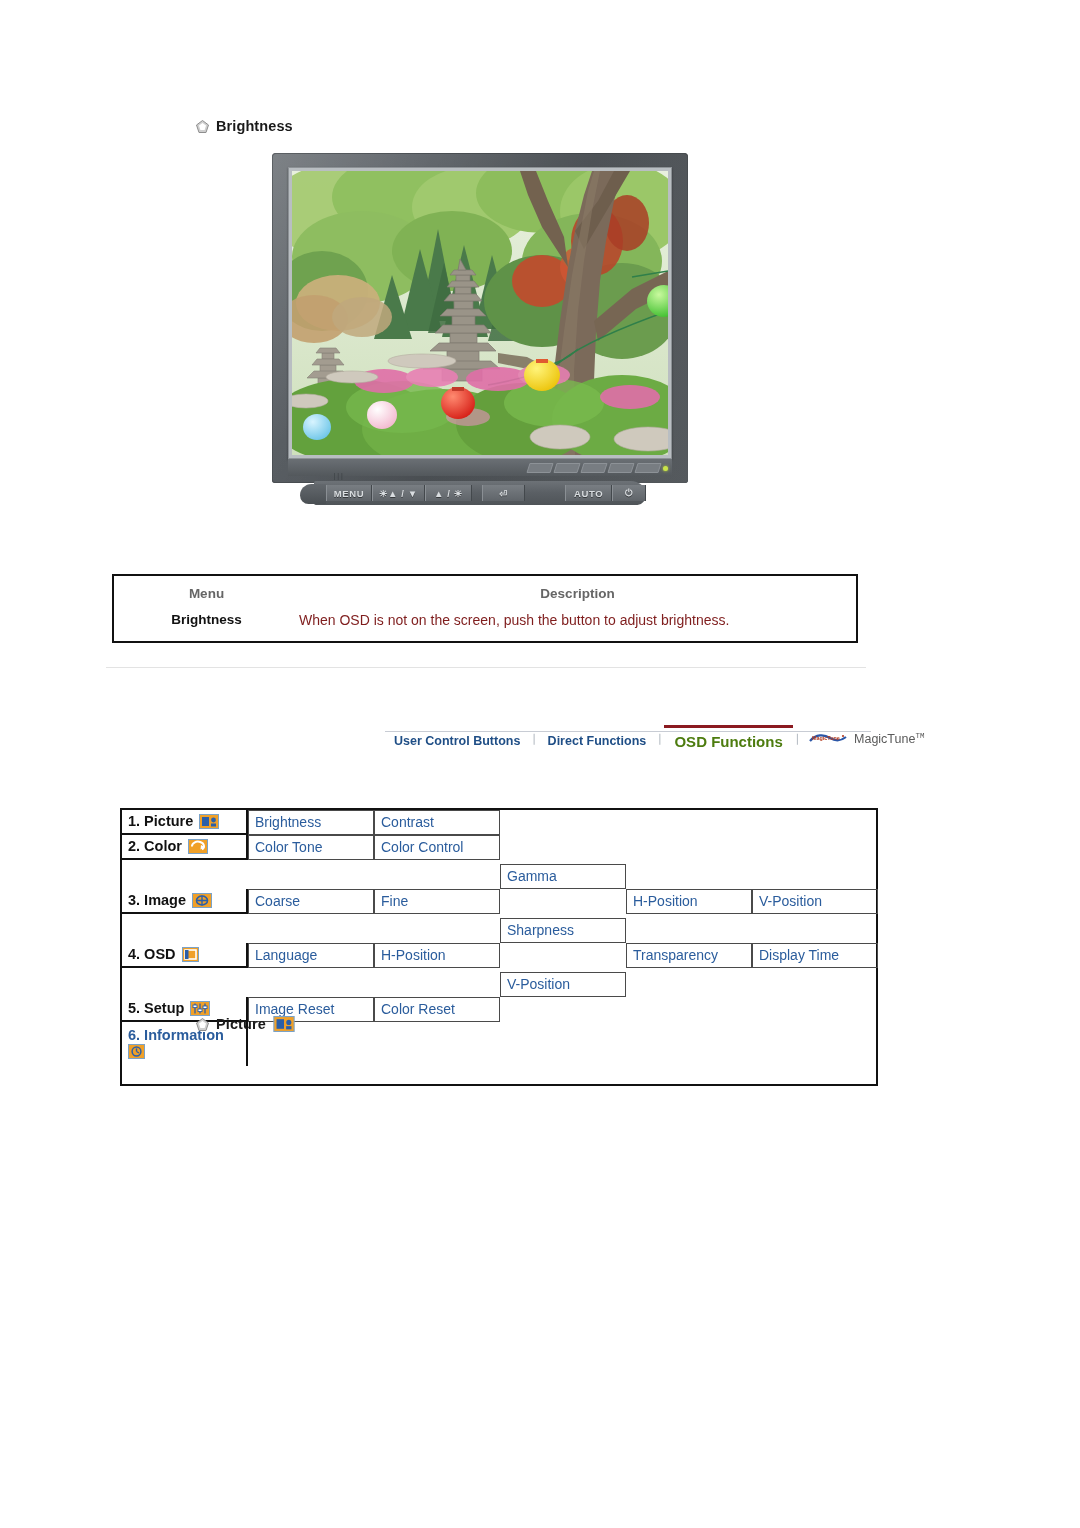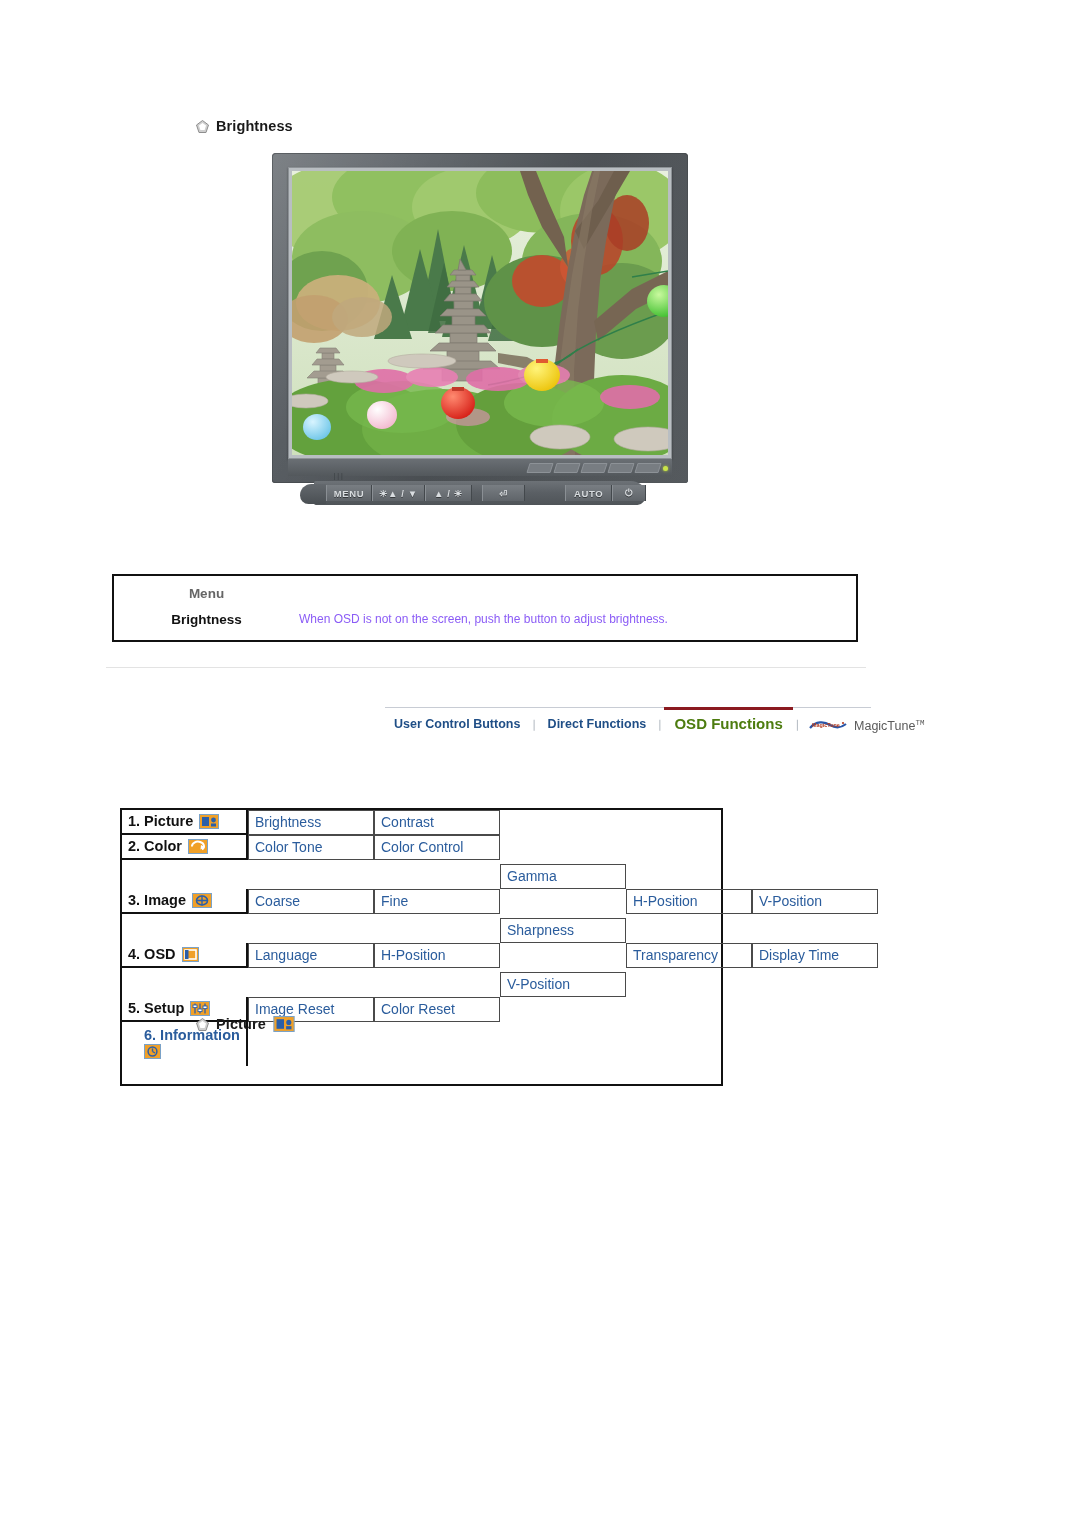--- a/index.html
+++ b/index.html
@@ -174,44 +174,43 @@
     flex: 1;
     text-align: left;
   }
   .desc-row.body .c1 {
     font-size: 13.5px;
     font-weight: bold;
     color: #111;
     padding: 5px 0 13px 0;
   }
   .desc-row.body .c2 {
-    font-size: 12px;
-    color: #8b5cf6;
+    font-size: 14px;
+    color: #7f1d1d;
     padding: 5px 0 13px 0;
   }
   .hr-light {
     position: absolute;
     left: 106px;
     top: 667px;
     width: 760px;
     height: 1px;
     background: #e3e3e3;
   }
 
   
   .tabnav {
     position: absolute;
     left: 385px;
-    top: 707px;
+    top: 731px;
     width: 486px;
     display: flex;
-    align-items: flex-end;
+    align-items: flex-start;
     gap: 0;
     border-top: 1px solid #c8ccd4;
-    padding-top: 6px;
     box-sizing: border-box;
   }
   .tabnav .tab {
     font-size: 12.5px;
     font-weight: bold;
     color: #1f4e86;
     padding: 2px 9px 3px 9px;
     white-space: nowrap;
     font-family: "Liberation Sans", sans-serif;
   }
@@ -250,21 +249,21 @@
     color: #5a5a5a;
     white-space: nowrap;
   }
   .mt-label sup { font-size: 7.5px; vertical-align: super; font-family: Liberation Mono, monospace; }
 
   
   .osd-table {
     position: absolute;
     left: 120px;
     top: 808px;
-    width: 603px;
+    width: 758px;
     border: 2px solid #111;
     border-top: 2px solid #111;
     background: #fff;
     box-sizing: border-box;
   }
   .osd-row {
     display: flex;
     align-items: stretch;
   }
   .osd-cell {
@@ -300,21 +299,21 @@
     border: none;
     flex: 1;
   }
   .osd-row.last .osd-cell.first {
     height: auto;
     min-height: 44px;
     flex-direction: column;
     align-items: flex-start;
     justify-content: center;
     color: #2a5c9c;
-    padding: 2px 6px 4px 22px;
+    padding: 2px 6px 4px 6px;
     gap: 1px;
     border-bottom: none;
   }
   .osd-row.last .osd-cell.blank { min-height: 44px; }
   .osd-lastfill { height: 18px; }
 
   
   .oicon {
     width: 20px; height: 15px;
     display: inline-block;
@@ -519,20 +518,21 @@
     <span class="btn-gap"></span>
     <span class="btn-osd" style="width:52px;">⏎</span>
     <span class="btn-osd" style="width:58px;margin-left:40px;">AUTO</span>
     <span class="btn-osd" style="width:40px;">⏻</span>
   </div>
 </div>
 
 <div class="desc-table">
   <div class="desc-row head">
     <div class="c1">Menu</div>
+    <div class="c2" style="text-align:center;">Description</div>
   </div>
   <div class="desc-row body">
     <div class="c1">Brightness</div>
     <div class="c2">When OSD is not on the screen, push the button to adjust brightness.</div>
   </div>
 </div>
 
 <div class="hr-light"></div>
 
 <div class="tabnav">

